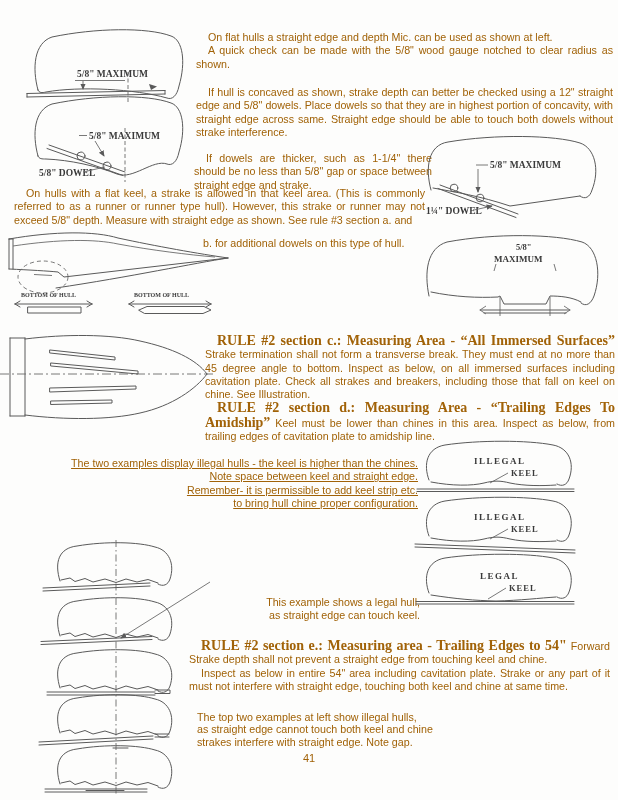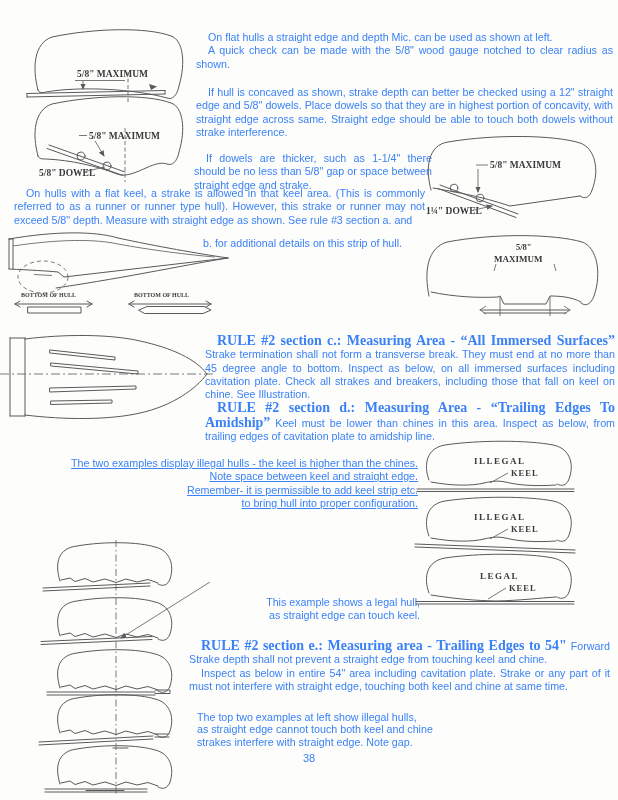--- a/index.html
+++ b/index.html
@@ -1,17 +1,17 @@
 <!DOCTYPE html>
 <html><head>
 <meta charset="utf-8">
 <style>
   html,body{margin:0;padding:0;background:#e8e8e8;}
   .page{position:relative;width:618px;height:800px;background:#fdfdfc;overflow:hidden;
-        font-family:"Liberation Sans",sans-serif;color:#3b82f6;}
+        font-family:"Liberation Sans",sans-serif;color:#a16207;}
   .txt{position:absolute;font-size:10.7px;line-height:13.3px;text-align:justify;}
   .txt p{margin:0;text-indent:12px;}
   .noindent p{text-indent:0;}
   .rh{font-family:"Liberation Serif",serif;font-weight:bold;font-size:14px;}
   .right{text-align:right;}
   .center{text-align:right;}
   .left{text-align:left;}
   svg{position:absolute;overflow:visible;}
   .d{stroke:#5a5a5a;fill:none;stroke-width:1;stroke-linecap:round;stroke-linejoin:round;}
   .d2{stroke:#6a6a6a;fill:none;stroke-width:.9;}
@@ -41,53 +41,53 @@
   </div>
 
   <div class="txt" style="left:194px;top:152px;width:238px;">
     <p>If dowels are thicker, such as 1-1/4" there should be no less than 5/8" gap or space between straight edge and strake.</p>
   </div>
 
   <div class="txt" style="left:14px;top:187px;width:411px;">
     <p>On hulls with a flat keel, a strake is allowed in that keel area.  (This is commonly referred to as a runner or runner type hull).  However, this strake or runner may not exceed 5/8" depth.  Measure with straight edge as shown.  See rule #3 section a. and</p>
   </div>
   <div class="txt noindent left" style="left:203px;top:237px;width:250px;">
-    <p>b. for additional details on this strip of hull.</p>
+    <p>b. for additional dowels on this type of hull.</p>
   </div>
 
 
   <div class="txt" style="left:205px;top:334px;width:410px;">
     <p><span class="rh">RULE #2  section c.:  Measuring Area - “All Immersed Surfaces”</span><span> Strake termination shall not form a transverse break.  They must end at no more than 45 degree angle to bottom.  Inspect as below, on all immersed surfaces including cavitation plate.  Check all strakes and breakers, including those that fall on keel on chine. See Illustration.</span></p>
     <p><span class="rh">RULE #2 section d.:  Measuring Area - “Trailing Edges To Amidship”</span><span> Keel must be lower than chines in this area.  Inspect as below, from trailing edges of cavitation plate to amidship line.</span></p>
   </div>
 
   <div class="txt noindent right" style="left:60px;top:457px;width:358px;text-decoration:underline;">
     <p>The two examples display illegal hulls - the keel is higher than the chines.</p>
     <p>Note space between keel and straight edge.</p>
     <p>Remember-  it is permissible to add keel strip etc.</p>
-    <p>to bring hull into proper configuration.</p>
+    <p>to bring hull chine proper configuration.</p>
   </div>
 
   <div class="txt noindent center" style="left:248px;top:596px;width:172px;">
     <p>This example shows a legal hull,</p>
     <p>as straight edge can touch keel.</p>
   </div>
 
   <div class="txt" style="left:189px;top:639px;width:421px;">
     <p><span class="rh">RULE #2 section e.: Measuring area - Trailing Edges to 54"</span><span> Forward Strake depth shall not prevent a straight edge from touching keel and chine.</span></p>
     <p>Inspect as below in entire 54" area including cavitation plate.  Strake or any part of it must not interfere with straight edge, touching both keel and chine at same time.</p>
   </div>
 
   <div class="txt noindent left" style="left:197px;top:711px;width:290px;line-height:12.3px;">
     <p>The top two examples at left show illegal hulls,</p>
     <p>as straight edge cannot touch both keel and chine</p>
     <p>strakes interfere with straight edge.  Note gap.</p>
   </div>
 
-  <div class="pgnum" style="top:752px;">38</div>
+  <div class="pgnum" style="top:752px;">41</div>
 
   <svg style="left:25px;top:28px;" width="172" height="182" viewBox="0 0 172 182">
     <path class="d" d="M13,62 C7,40 9,15 27,9 C70,0 122,-1 146,8 C158,12 161,34 154,58 C152,68 147,72 142,70 C110,61 55,58 21,64 C17,65 14,65 13,62 Z"></path>
     <g>
       <line class="d" x1="2" y1="65.5" x2="140" y2="62.5"></line>
       <line class="d" x1="2" y1="69" x2="140" y2="66"></line>
       <line class="d" x1="2" y1="65.5" x2="2" y2="69"></line>
       <line class="d" x1="140" y1="62.5" x2="140" y2="66"></line>
     </g>
     <text class="dl" x="52" y="49" font-size="9.5">5/8" MAXIMUM</text>

